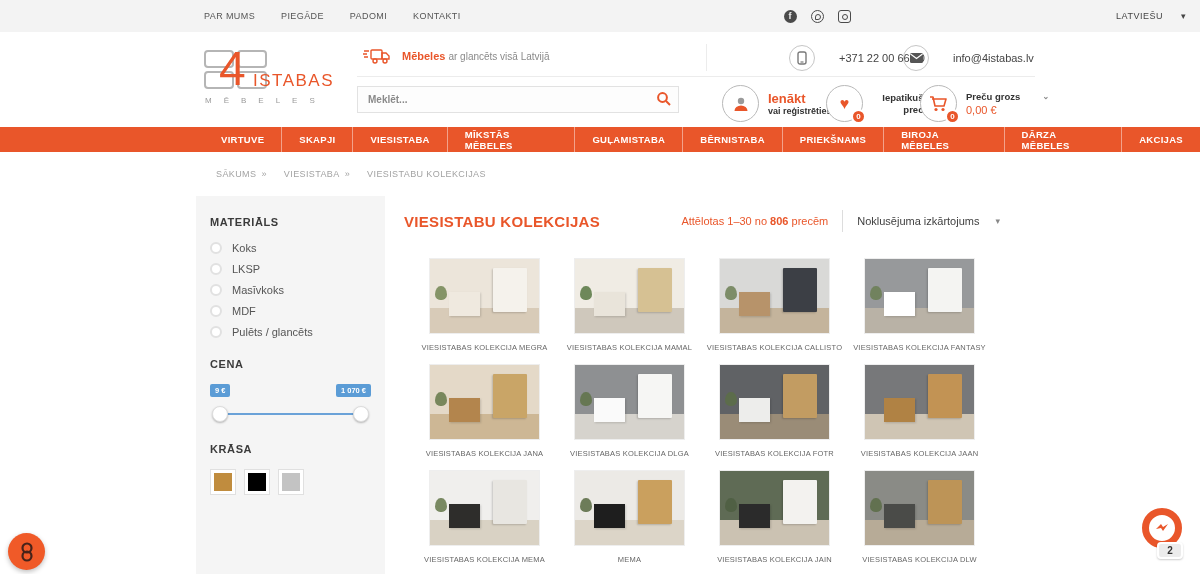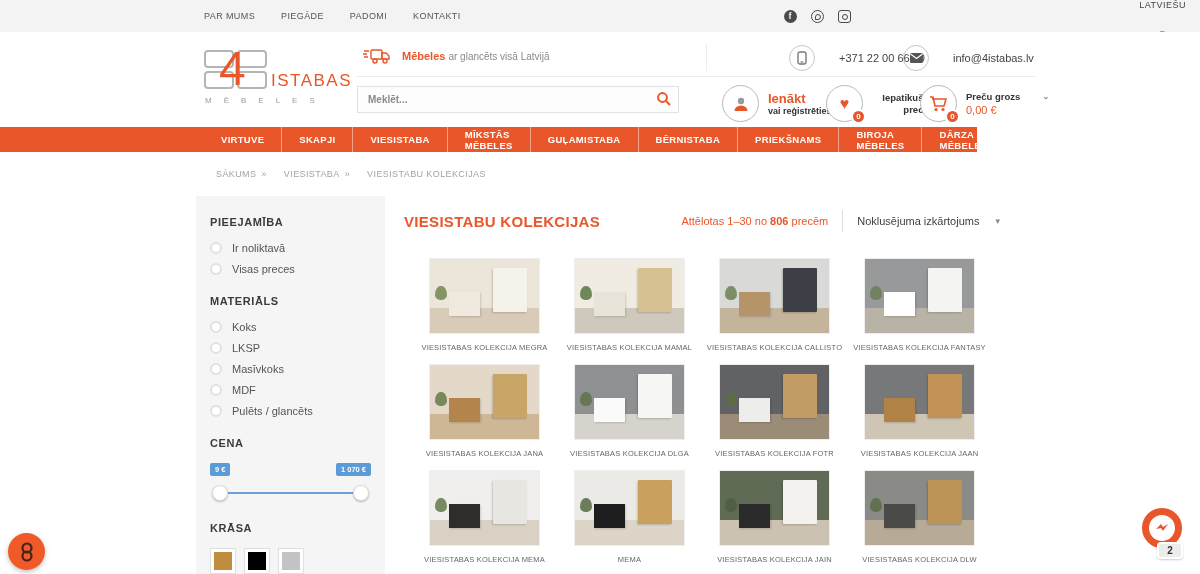--- a/index.html
+++ b/index.html
@@ -11,31 +11,31 @@
   #topbar { position:absolute; left:0; top:0; width:1200px; height:32px; background:#f3f3f3; }
   .tb-links { position:absolute; left:204px; top:0; height:32px; display:flex; align-items:center; gap:26px; }
   .tb-links a { font-size:9px; color:#555; text-decoration:none; letter-spacing:.4px; cursor:pointer; }
   .tb-social { position:absolute; left:783px; top:0; height:32px; display:flex; align-items:center; gap:13px; }
   .soc { width:14px; height:14px; display:flex; align-items:center; justify-content:center; cursor:pointer; }
   .soc-fb { width:13px; height:13px; border-radius:50%; background:#4a4a4a; color:#f3f3f3; font-size:9px; font-weight:bold; line-height:13px; text-align:center; }
   .soc-ring { width:13px; height:13px; border:1.3px solid #4a4a4a; border-radius:50%; position:relative; }
   .soc-ring:after { content:""; position:absolute; left:3px; top:3px; width:4px; height:4px; border:1.2px solid #4a4a4a; border-radius:50% 50% 50% 0; }
   .soc-ig { width:13px; height:13px; border:1.3px solid #4a4a4a; border-radius:3px; position:relative; }
   .soc-ig:after { content:""; position:absolute; left:3.2px; top:3.2px; width:4px; height:4px; border:1.2px solid #4a4a4a; border-radius:50%; }
-  .tb-lang { position:absolute; right:14px; top:0; height:32px; display:flex; align-items:center; gap:18px; cursor:pointer;flex-direction:column; }
+  .tb-lang { position:absolute; right:14px; top:0; height:32px; display:flex; align-items:center; gap:18px; cursor:pointer; }
   .tb-lang span { font-size:9px; color:#444; letter-spacing:.5px; }
   .caret { font-size:8px; color:#888; }
 
   
   #header { position:absolute; left:0; top:32px; width:1200px; height:95px; background:#fff; }
   .logo { position:absolute; left:204px; top:18px; width:134px; height:64px; cursor:pointer; }
   .lg-sq { position:absolute; width:30px; height:18px; border:2px solid #b5b5b5; border-radius:4px; background:#fff; }
   .sq1{left:0;top:0} .sq2{left:33px;top:0} .sq3{left:0;top:21px} .sq4{left:33px;top:21px}
   .lg-4 { position:absolute; left:15px; top:-9px; font-size:48px; font-weight:400; color:#e9562a; z-index:2; }
-  .lg-name { position:absolute; left:67px; top:21px; font-size:17px; color:#e9562a; letter-spacing:1.5px; font-weight:400; }
+  .lg-name { position:absolute; left:49px; top:21px; font-size:17px; color:#e9562a; letter-spacing:1.5px; font-weight:400; }
   .lg-sub { position:absolute; left:1px; top:46px; font-size:8px; color:#9a9a9a; letter-spacing:12px; }
   .delivery { position:absolute; left:363px; top:14px; display:flex; align-items:center; gap:9px; }
   .delivery .txt { font-size:10px; color:#8a8a8a; }
   .delivery .txt b { font-size:11px; color:#e9562a; font-weight:bold; margin-right:3px; }
   .hdr-rule { position:absolute; left:357px; top:44px; width:678px; height:1px; background:#ececec; }
   .hdr-vline { position:absolute; left:706px; top:12px; width:1px; height:27px; background:#ececec; }
   .search { position:absolute; left:357px; top:54px; width:322px; height:27px; }
   .search input { width:100%; height:100%; border:1px solid #e2e2e2; background:#fdfdfd; padding:0 30px 0 10px;
     font-size:10px; font-weight:bold; color:#444; font-family:"Liberation Sans",sans-serif; outline:none; }
   .search input::placeholder { color:#8a8a8a; }
@@ -50,21 +50,21 @@
   .badge { position:absolute; right:-4px; bottom:-3px; width:15px; height:15px; border-radius:50%; background:#e9562a;
     border:2px solid #fff; color:#fff; font-size:8px; font-weight:bold; display:flex; align-items:center; justify-content:center; }
   .acct-l1 { font-size:13px; font-weight:bold; color:#e9562a; line-height:14px; }
   .acct-l2 { font-size:9px; font-weight:bold; color:#333; }
   .wish-txt { width:62px; text-align:right; font-size:9.5px; font-weight:bold; color:#333; line-height:12px; }
   .cart-l1 { font-size:9.5px; font-weight:bold; color:#333; display:flex; align-items:center; gap:22px; }
   .cart-l2 { font-size:11px; font-weight:normal; color:#e9562a; margin-top:2px; }
   .heart { color:#e9562a; font-size:16px; line-height:1; }
 
   
-  #nav { position:absolute; left:0; top:127px; width:977px; height:25px; background:#e9562a; }
+  #nav { position:absolute; left:0; top:127px; width:1200px; height:25px; background:#e9562a; }
   #nav .inner { position:absolute; left:204px; top:0; height:25px; display:flex; }
   #nav a { display:flex; align-items:center; padding:0 17px; color:#fff; font-size:9.5px; font-weight:bold;
     letter-spacing:.3px; text-decoration:none; border-right:1px solid rgba(255,255,255,.45); cursor:pointer; }
   #nav a:last-child { border-right:none; }
 
   
   #breadcrumb { position:absolute; left:204px; top:169px; font-size:9px; color:#a3a3a3; letter-spacing:.4px; }
   #breadcrumb .sep { margin:0 5px; }
   #breadcrumb span.bc { cursor:pointer;margin-left:12px; }
 
@@ -255,31 +255,20 @@
       <a>AKCIJAS</a>
     </div>
   </div>
 
   <div id="breadcrumb">
     <span class="bc">SĀKUMS</span><span class="sep">»</span><span class="bc">VIESISTABA</span><span class="sep">»</span><span class="bc">VIESISTABU KOLEKCIJAS</span>
   </div>
 
   <div id="sidebar">
     <div class="sb-group">
-      <div class="sb-title">PIEEJAMĪBA</div>
-      <div class="sb-opt">
-          <span class="radio"></span>
-          <span class="lbl">Ir noliktavā</span>
-        </div>
-      <div class="sb-opt">
-          <span class="radio"></span>
-          <span class="lbl">Visas preces</span>
-        </div>
-    </div>
-    <div class="sb-group">
       <div class="sb-title">MATERIĀLS</div>
       <div class="sb-opt">
           <span class="radio"></span>
           <span class="lbl">Koks</span>
         </div>
       <div class="sb-opt">
           <span class="radio"></span>
           <span class="lbl">LKSP</span>
         </div>
       <div class="sb-opt">

